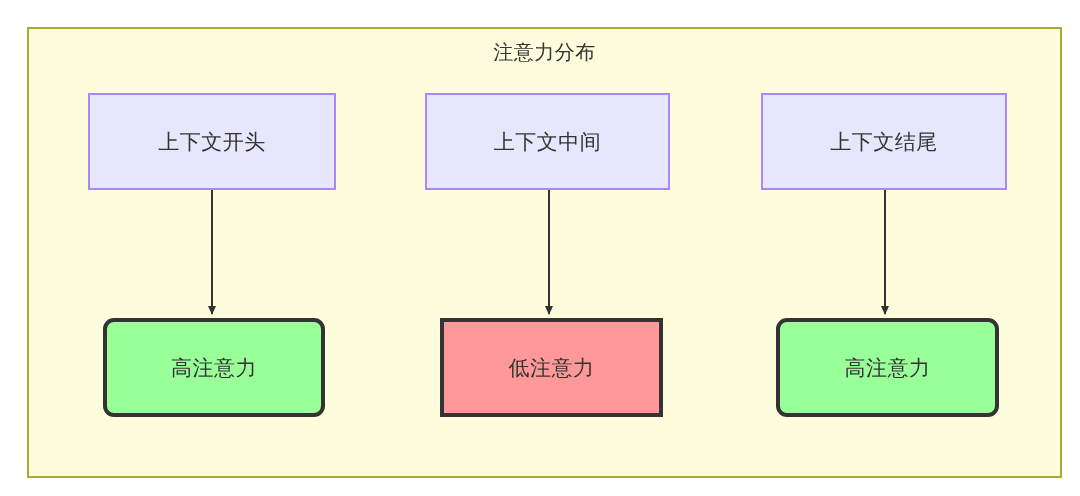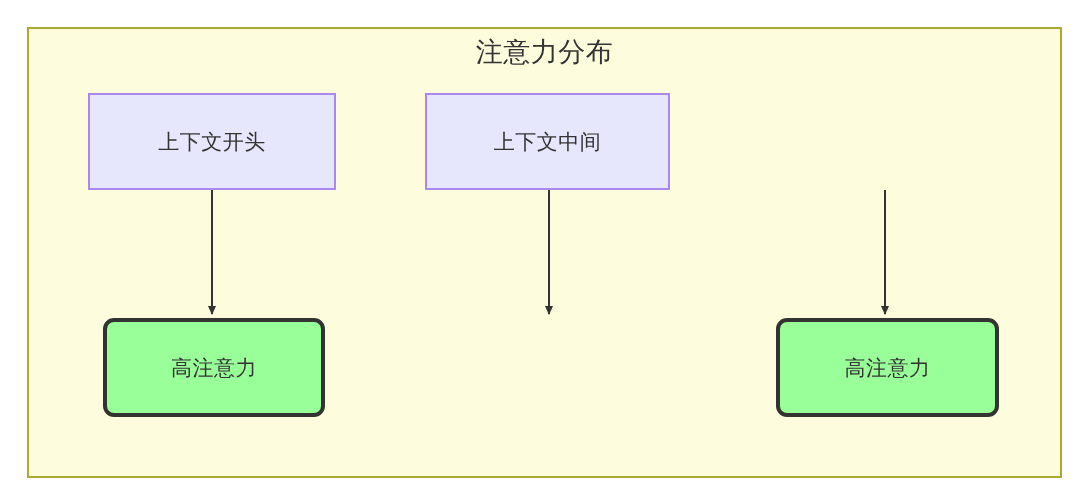--- a/index.html
+++ b/index.html
@@ -32,21 +32,21 @@
     border: 2px solid #aaaa33;
     box-sizing: border-box;
   }
 
   .subgraph-title {
     position: absolute;
     left: 0;
     top: 10px;
     width: 100%;
     text-align: center;
-    font-size: 27px;
+    font-size: 20px;
     line-height: 26px;
     color: #333333;
     letter-spacing: 0.5px;
     white-space: nowrap;
   }
 
   
   .node {
     position: absolute;
     box-sizing: border-box;
@@ -118,23 +118,29 @@
   </svg>
 
   <div class="node node-context ctx-1">
     <span>上下文开头</span>
   </div>
 
   <div class="node node-context ctx-2">
     <span>上下文中间</span>
   </div>
 
+  <div class="node node-context ctx-3">
+    <span>上下文结尾</span>
+  </div>
 
   <div class="node node-attention fill-green att-1">
     <span>高注意力</span>
   </div>
 
+  <div class="node node-attention fill-red att-2">
+    <span>低注意力</span>
+  </div>
 
   <div class="node node-attention fill-green att-3">
     <span>高注意力</span>
   </div>
 
 </div>
 
 </body></html>

